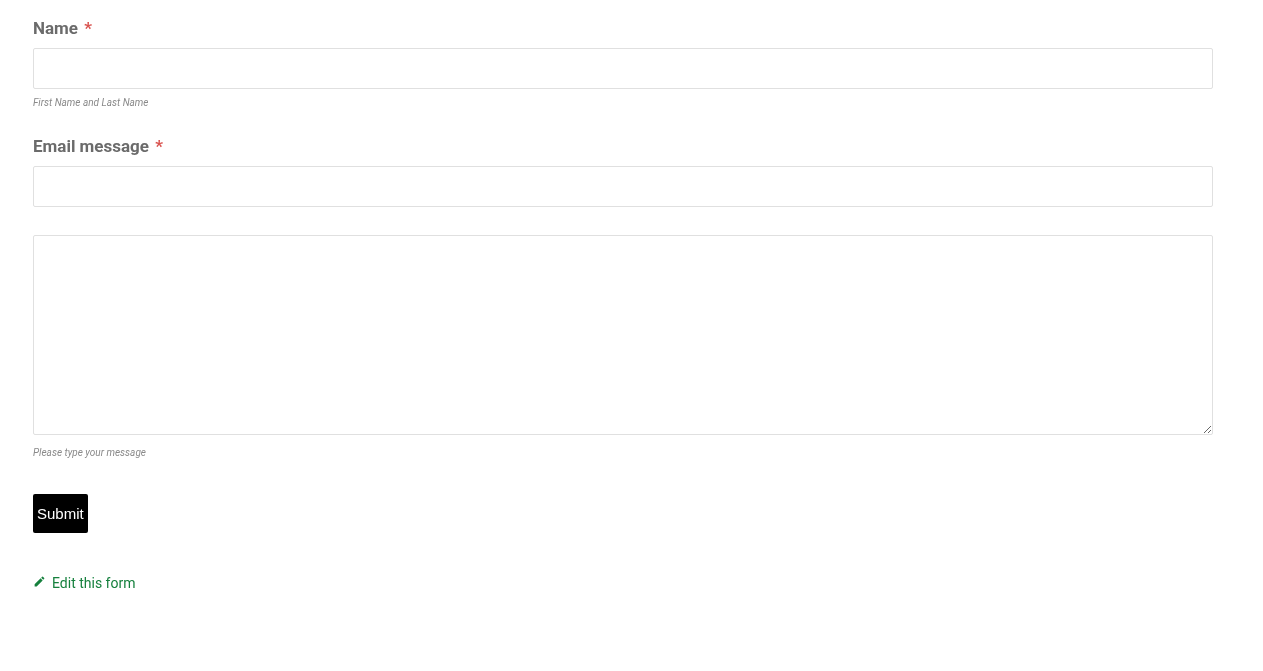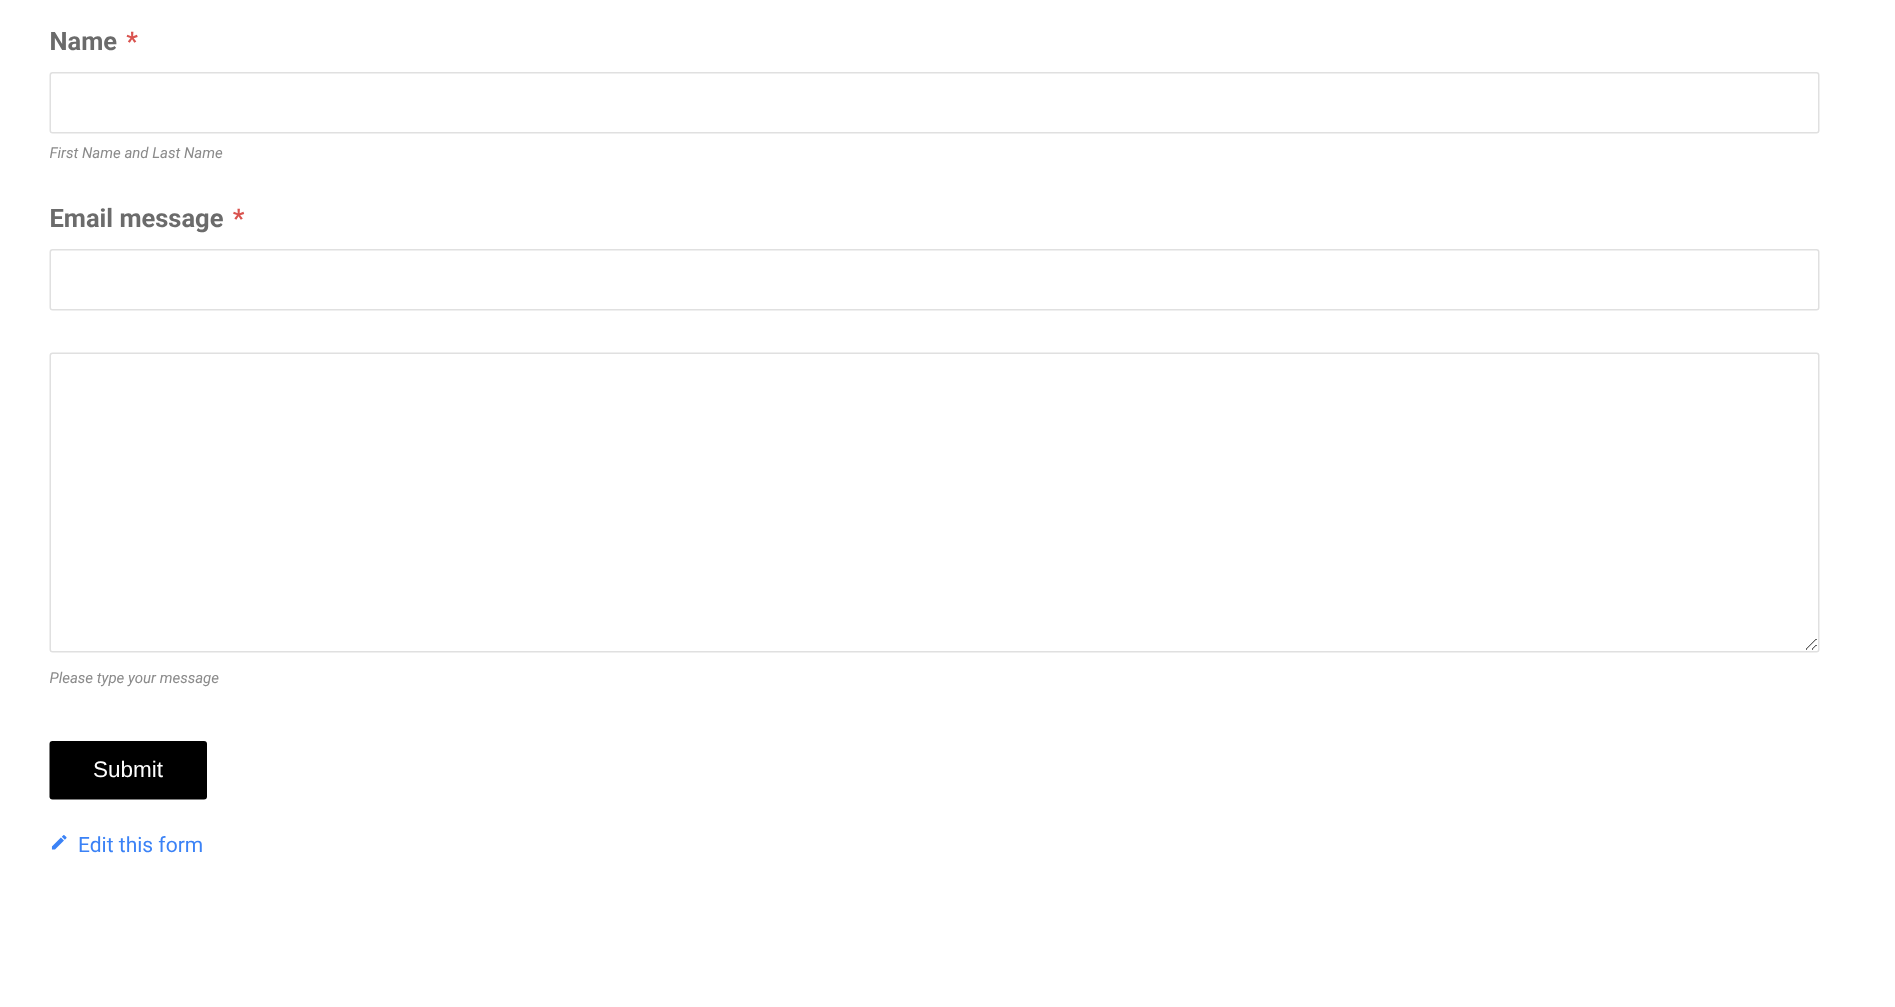--- a/index.html
+++ b/index.html
@@ -56,32 +56,32 @@
       font-size: 10px;
       color: #8a8a8a;
       font-style: italic;
       margin-top: 8px;
       display: block;
     }
     .submit-button {
       background: #000000;
       color: #ffffff;
       border: none;
-      padding: 11px 29px;
+      padding: 11px 4px;
       font-size: 15px;
       cursor: pointer;
       border-radius: 2px;
       margin-top: 8px;
-      margin-bottom: 20px;
+      margin-bottom: 40px;
     }
     .edit-link {
       display: inline-flex;
       align-items: center;
       gap: 6px;
-      color: #3b82f6;
+      color: #15803d;
       font-size: 14px;
       cursor: pointer;
       text-decoration: none;
     }
     .edit-link svg {
       width: 13px;
       height: 13px;
     }
   </style>
 </head>

